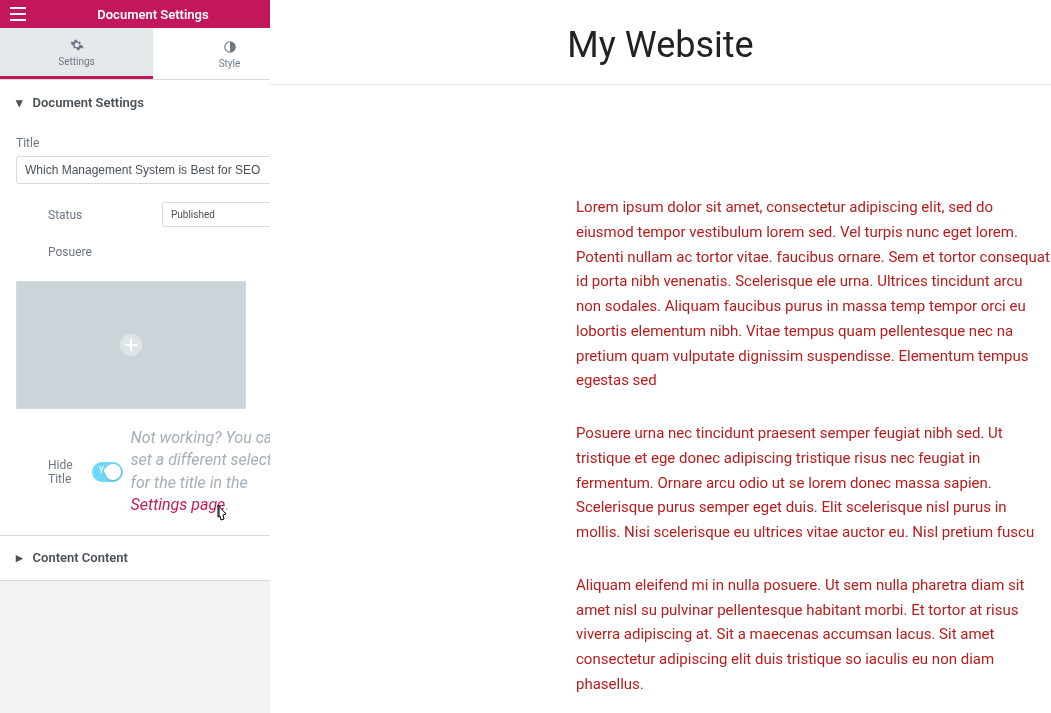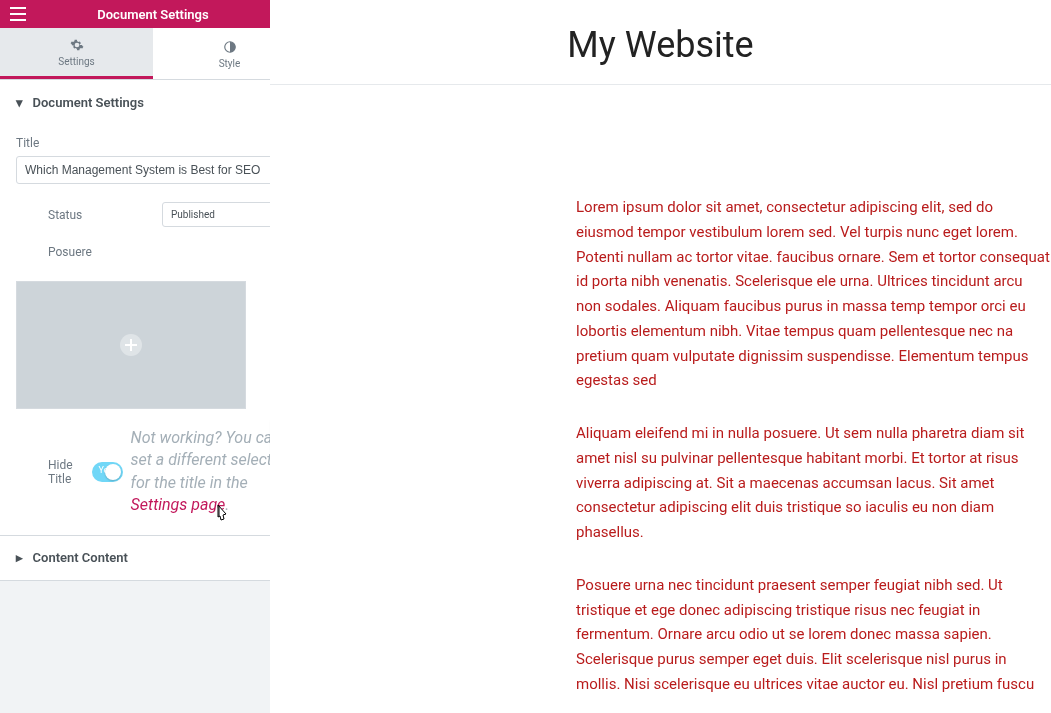--- a/index.html
+++ b/index.html
@@ -315,22 +315,22 @@
 </div>
 
 <div class="collapse-handle">
   <span>◂</span>
 </div>
 
 <div class="preview">
   <div class="preview-title">My Website</div>
   <div class="preview-body">
     <p>Lorem ipsum dolor sit amet, consectetur adipiscing elit, sed do eiusmod tempor vestibulum lorem sed. Vel turpis nunc eget lorem. Potenti nullam ac tortor vitae. faucibus ornare. Sem et tortor consequat id porta nibh venenatis. Scelerisque ele urna. Ultrices tincidunt arcu non sodales. Aliquam faucibus purus in massa temp tempor orci eu lobortis elementum nibh. Vitae tempus quam pellentesque nec na pretium quam vulputate dignissim suspendisse. Elementum tempus egestas sed</p>
+    <p>Posuere urna nec tincidunt praesent semper feugiat nibh sed. Ut tristique et ege donec adipiscing tristique risus nec feugiat in fermentum. Ornare arcu odio ut se lorem donec massa sapien. Scelerisque purus semper eget duis. Elit scelerisque nisl purus in mollis. Nisi scelerisque eu ultrices vitae auctor eu. Nisl pretium fuscu</p>
     <p>Aliquam eleifend mi in nulla posuere. Ut sem nulla pharetra diam sit amet nisl su pulvinar pellentesque habitant morbi. Et tortor at risus viverra adipiscing at. Sit a maecenas accumsan lacus. Sit amet consectetur adipiscing elit duis tristique so iaculis eu non diam phasellus.</p>
-    <p>Posuere urna nec tincidunt praesent semper feugiat nibh sed. Ut tristique et ege donec adipiscing tristique risus nec feugiat in fermentum. Ornare arcu odio ut se lorem donec massa sapien. Scelerisque purus semper eget duis. Elit scelerisque nisl purus in mollis. Nisi scelerisque eu ultrices vitae auctor eu. Nisl pretium fuscu</p>
 
   </div>
 </div>
 
 <svg class="cursor-img" viewBox="0 0 20 24">
   <path d="M6 2v12l2-1 1 4 3-1-1-4 3-1z" fill="#fff" stroke="#000" stroke-width="1"></path>
   <path d="M7 3v10" stroke="#000" stroke-width="1"></path>
 </svg>
 
 </body></html>

